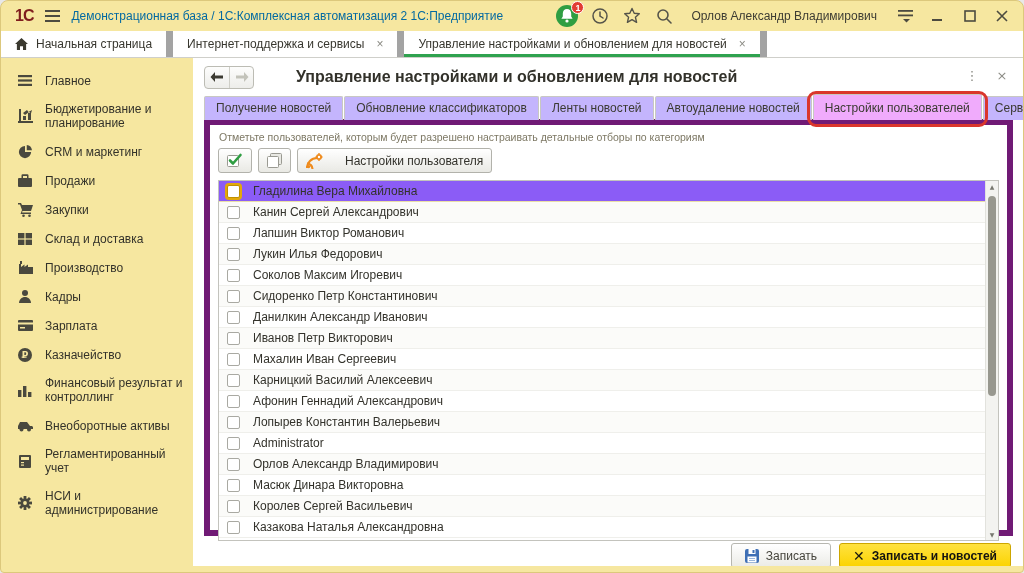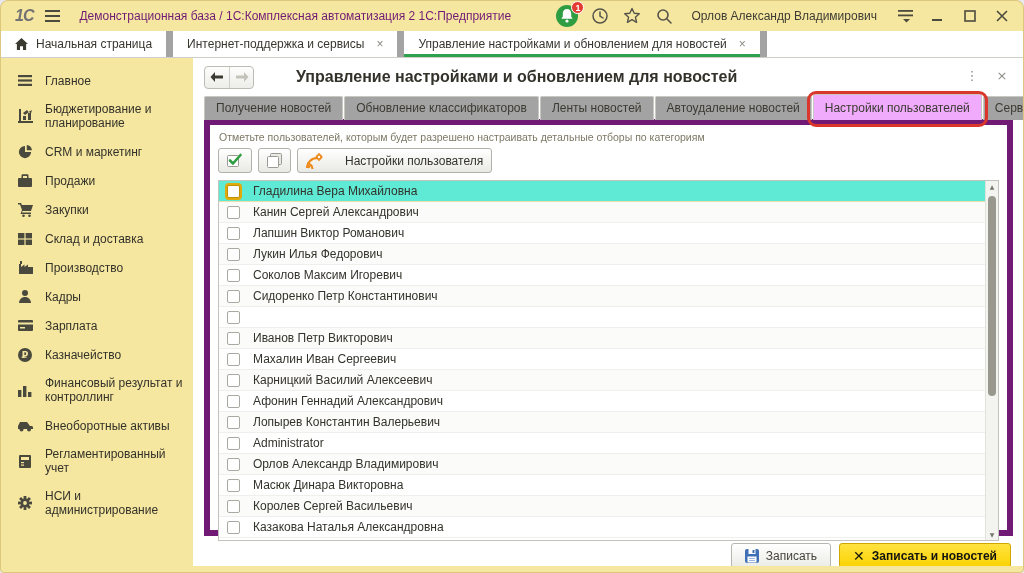--- a/index.html
+++ b/index.html
@@ -4,23 +4,23 @@
 <style>
   * { box-sizing: border-box; margin: 0; padding: 0; }
   html,body { width:1024px; height:573px; background:#e8e8e8; }
   body { font-family:"Liberation Sans","DejaVu Sans",sans-serif; }
 
   .window { width:1024px; height:573px; background:#f6e7a0; border:1px solid #dcc87c;
             border-radius:8px 8px 4px 4px; overflow:hidden; position:relative; }
 
   
   .titlebar { height:30px; display:flex; align-items:center; padding:0 10px 0 14px; gap:10px; }
-  .logo { color:#737373; font-weight:bold; font-style:italic; font-size:16px; letter-spacing:-1px; }
+  .logo { color:#7f1d1d; font-weight:bold; font-size:16px; letter-spacing:-1px; }
   .main-menu-btn { width:18px; height:18px; display:flex; align-items:center; justify-content:center; }
-  .app-title { font-size:12px; color:#701a75; margin-left:8px; flex:0 1 auto; white-space:nowrap; overflow:hidden; }
+  .app-title { font-size:12px; color:#0369a1; flex:0 1 auto; white-space:nowrap; overflow:hidden; }
   .tb-spacer { flex:1; }
   .tb-icon { width:22px; height:22px; display:flex; align-items:center; justify-content:center; position:relative; cursor:default; }
   .bell-wrap { position:relative; width:24px; height:24px; }
   .bell-badge { position:absolute; top:-3px; right:-5px; min-width:13px; height:13px; background:#e23c33; color:#fff;
                 font-size:9px; font-weight:bold; border-radius:7px; display:flex; align-items:center; justify-content:center;
                 border:1px solid #fff; padding:0 2px; }
   .user-name { font-size:12px; color:#3d3c33; margin:0 8px 0 6px; white-space:nowrap; }
 
   
   .wtabbar { height:27px; background:#fff; border-bottom:1px solid #cfcfca; display:flex; }
@@ -43,42 +43,42 @@
   .nav-group { display:flex; border:1px solid #bcbcb4; border-radius:4px; overflow:hidden;
                background:linear-gradient(#fdfdfc,#ededea); }
   .nav-btn { width:24px; height:21px; display:flex; align-items:center; justify-content:center; }
   .nav-btn + .nav-btn { border-left:1px solid #cfcfc8; }
   .form-title { font-size:16px; font-weight:bold; color:#32312a; margin-left:42px; white-space:nowrap; }
   .fcorner { position:absolute; right:4px; top:5px; display:flex; gap:16px; align-items:center; }
   .fcorner .ficon { color:#8d8d86; font-size:13px; width:14px; text-align:center; font-family:"DejaVu Sans",sans-serif; }
 
   
   .ftabs { display:flex; margin-top:5px; padding-left:0; position:relative; z-index:2; }
-  .ftab { font-size:12px; color:#3b3a32; padding:4px 11px 5px; background:#a3a3a3;
+  .ftab { font-size:12px; color:#3b3a32; padding:4px 11px 5px; background:#c4b5fd;
           border:1px solid #c8c8c2; border-bottom:none; border-radius:2px 2px 0 0; margin-right:1px;
           position:relative; white-space:nowrap; }
   .ftab.active { background:#f0abfc; z-index:3; padding-top:6px; margin-top:-2px; }
   .ftab.active::before { content:''; position:absolute; left:-7px; right:-7px; top:-4px; bottom:-7px;
           border:3px solid #da362c; border-radius:9px; pointer-events:none; z-index:5; }
 
   
   .tabpage { border:6px solid #701a75; background:#fff; margin-top:-1px; height:417px; padding:5px 8px 0 8px;
              position:relative; z-index:1; }
   .hint { font-size:10.5px; color:#7d7864; padding:1px 0 5px 1px; }
   .toolbar { display:flex; gap:6px; margin-bottom:7px; }
   .tbtn { height:25px; min-width:28px; border:1px solid #b2b2ab; border-radius:3px;
           background:linear-gradient(#ffffff,#e9e9e4); display:flex; align-items:center; justify-content:center;
           gap:22px; font-size:12px; color:#33322b; padding:0 8px; }
 
   
   .list { border:1px solid #c3c3bd; height:361px; position:relative; overflow:hidden; background:#fff; }
   .rows { margin-right:13px; }
   .row { height:21px; display:flex; align-items:center; padding-left:8px; border-bottom:1px solid #efefeb; }
   .row:nth-child(even) { background:#fbfbf9; }
-  .row.selected { background:#5eead4; border-bottom-color:#eadfa8; }
+  .row.selected { background:#8b5cf6; border-bottom-color:#eadfa8; }
   .checkbox { width:13px; height:13px; border:1px solid #a9a9a2; border-radius:2px; background:#fff;
               margin-right:13px; flex:none; }
   .row.selected .checkbox { box-shadow:0 0 0 2px #e2a90a; border-color:#c09000; }
   .row-label { font-size:12px; color:#33322b; white-space:nowrap; }
 
   .vscroll { position:absolute; top:0; right:0; bottom:0; width:13px; background:#f3f3f0; border-left:1px solid #e2e2dd; }
   .vscroll .arr { height:11px; display:flex; align-items:center; justify-content:center; font-size:6px; color:#77776f;
                   font-family:"DejaVu Sans",sans-serif; }
   .vscroll .arr.down { position:absolute; bottom:0; left:0; right:0; }
   .vthumb { position:absolute; top:15px; left:2px; width:8px; height:200px; background:#98988f; border-radius:4px; }
@@ -429,20 +429,21 @@
             <div class="row">
                 <span class="checkbox"></span>
                 <span class="row-label">Соколов Максим Игоревич</span>
               </div>
             <div class="row">
                 <span class="checkbox"></span>
                 <span class="row-label">Сидоренко Петр Константинович</span>
               </div>
             <div class="row">
                 <span class="checkbox"></span>
+                <span class="row-label">Данилкин Александр Иванович</span>
               </div>
             <div class="row">
                 <span class="checkbox"></span>
                 <span class="row-label">Иванов Петр Викторович</span>
               </div>
             <div class="row">
                 <span class="checkbox"></span>
                 <span class="row-label">Махалин Иван Сергеевич</span>
               </div>
             <div class="row">

